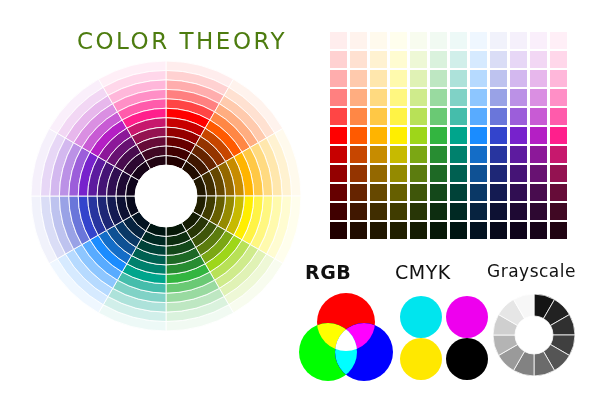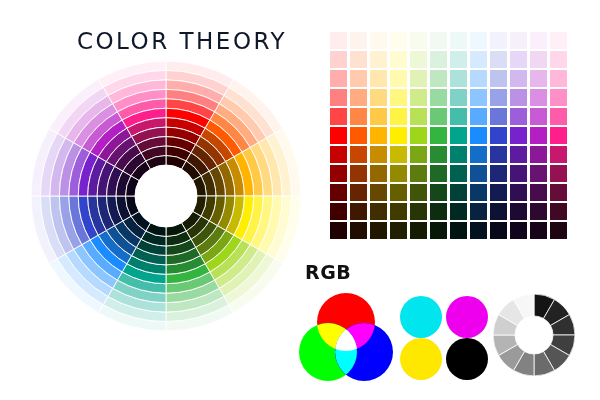--- a/index.html
+++ b/index.html
@@ -24,21 +24,21 @@
 
   
   #title {
     position: absolute;
     left: 62px;
     top: 28px;
     width: 240px;
     text-align: center;
     font-size: 23px;
     letter-spacing: 2.5px;
-    color: #0f172a;
+    color: #4d7c0f;
     font-weight: 400;
     white-space: nowrap;
     font-family: "DejaVu Sans", "Liberation Sans", sans-serif;
   }
 
   
   #wheel-wrap {
     position: absolute;
     left: 30px;
     top: 60px;
@@ -355,20 +355,22 @@
       <div class="swatch" style="background: rgb(7, 24, 8);"></div>
       <div class="swatch" style="background: rgb(0, 21, 18);"></div>
       <div class="swatch" style="background: rgb(3, 18, 33);"></div>
       <div class="swatch" style="background: rgb(7, 9, 27);"></div>
       <div class="swatch" style="background: rgb(15, 4, 27);"></div>
       <div class="swatch" style="background: rgb(23, 4, 25);"></div>
       <div class="swatch" style="background: rgb(33, 4, 18);"></div>
     </div>
 
   <div class="model-label" id="label-rgb">RGB</div>
+  <div class="model-label" id="label-cmyk">CMYK</div>
+  <div class="model-label" id="label-gray">Grayscale</div>
 
   <div id="rgb-wrap">
     <svg width="100" height="92" viewBox="0 0 100 92">
       <defs>
           <clipPath id="rgbclip0">
             <circle cx="50" cy="30" r="29"></circle>
           </clipPath>
           <clipPath id="rgbclip1">
             <circle cx="32" cy="60" r="29"></circle>
           </clipPath>

